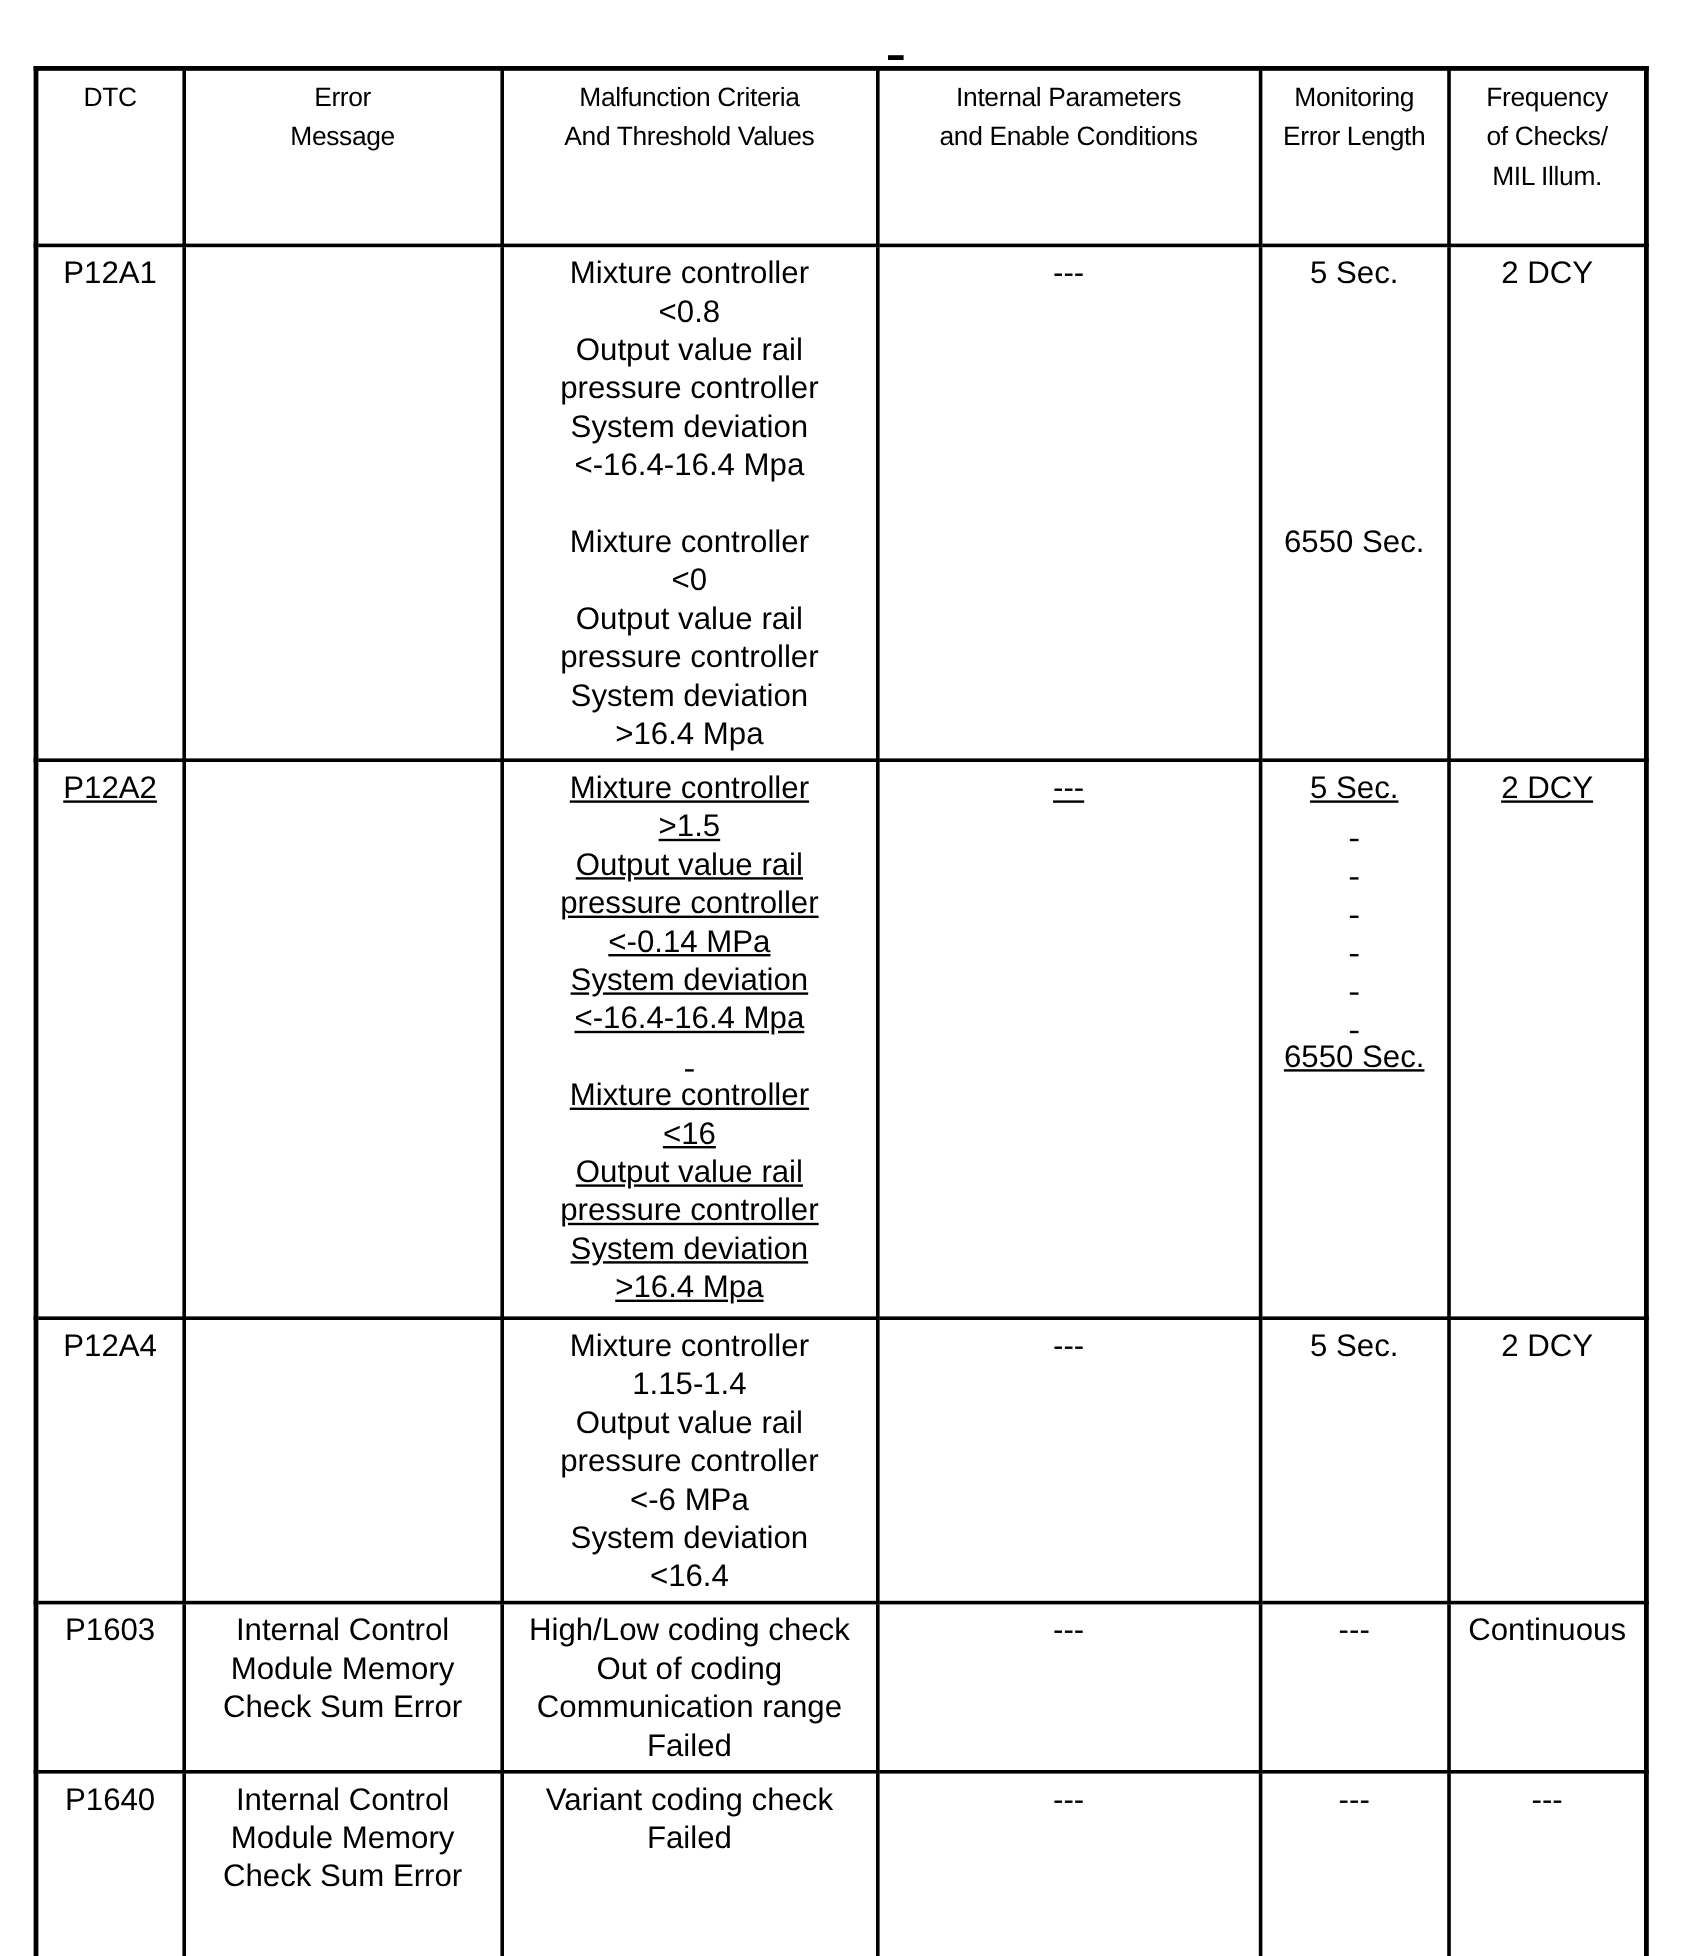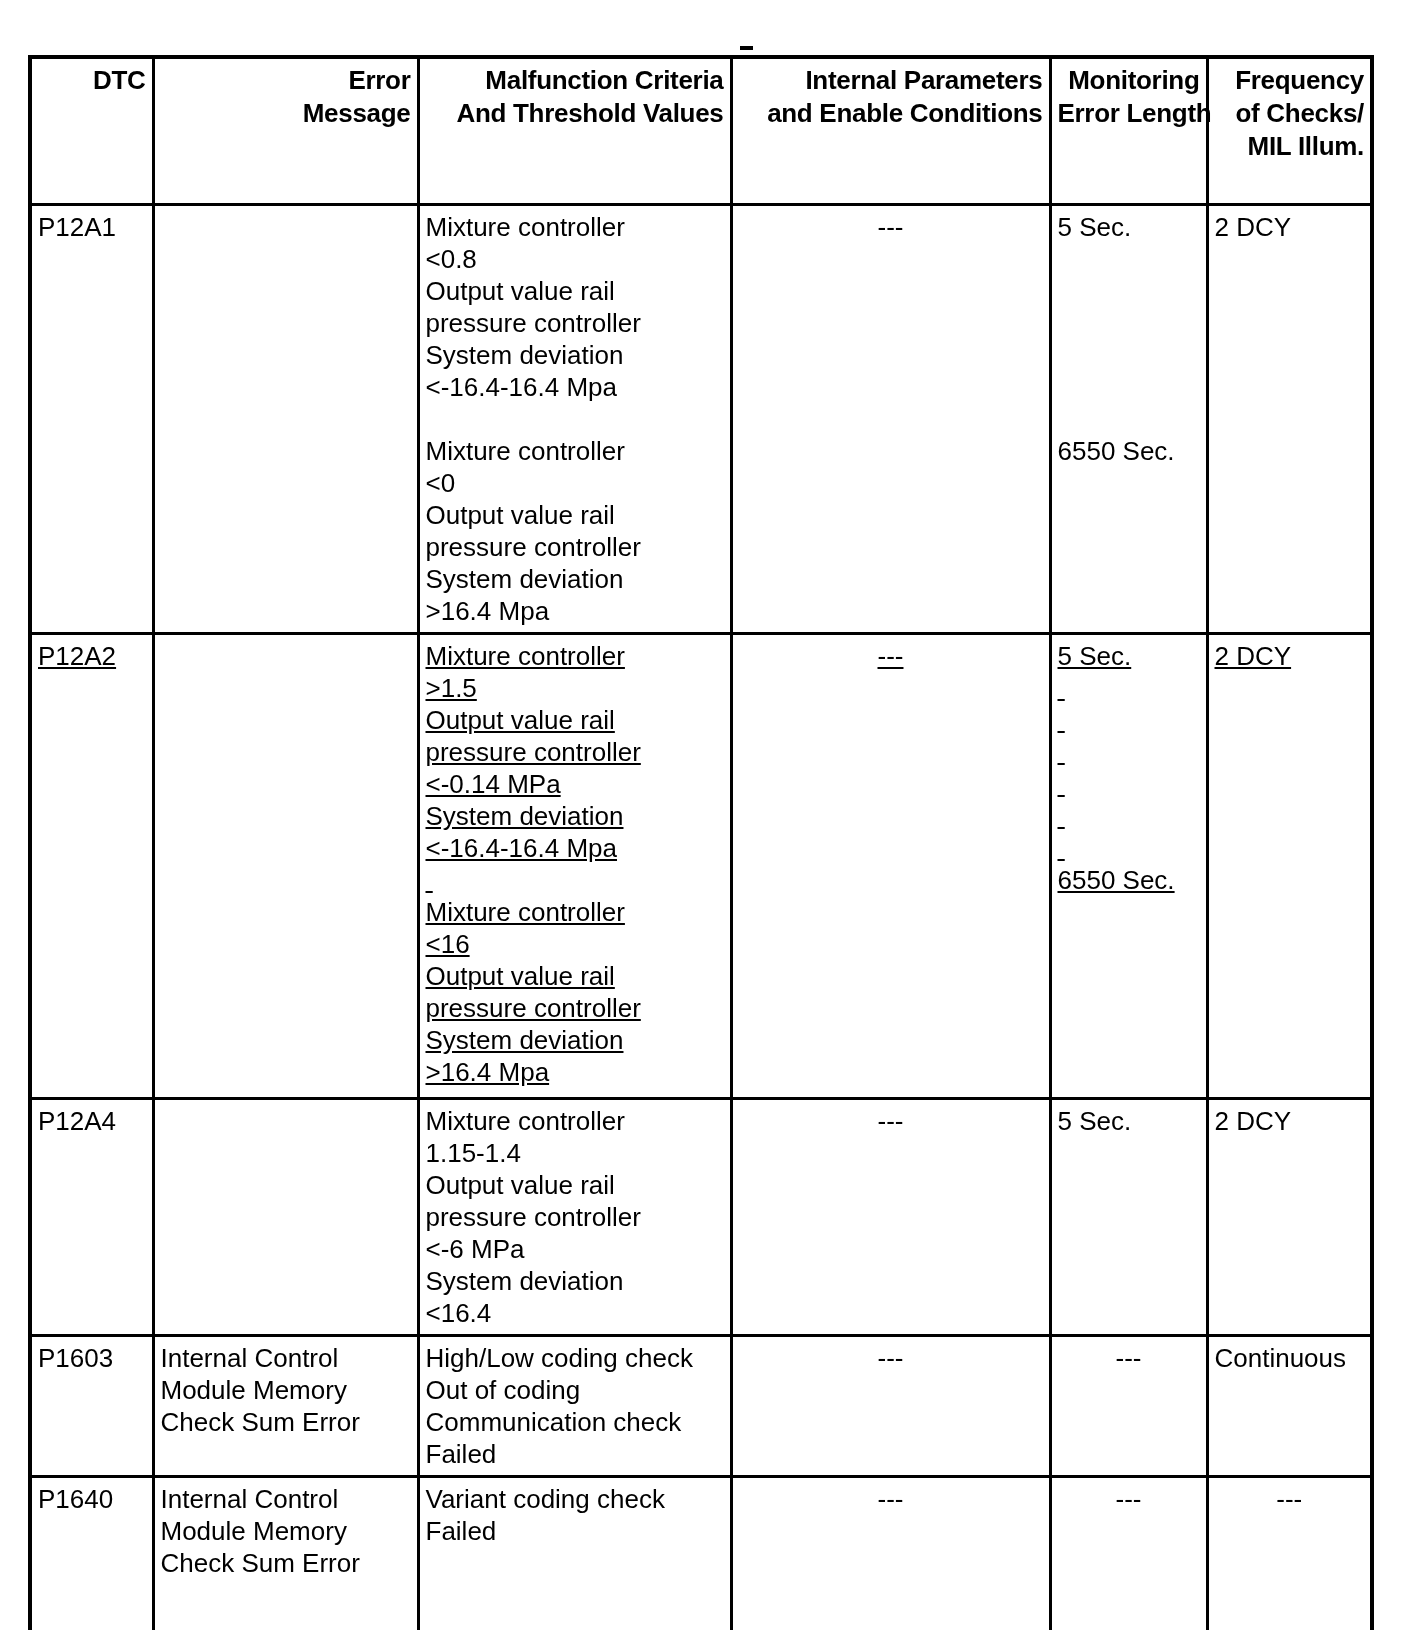--- a/index.html
+++ b/index.html
@@ -33,30 +33,31 @@
     table-layout: fixed;
     border: 4px solid #000000;
   }
   th, td {
     border: 3px solid #000000;
     vertical-align: top;
     padding: 5px 6px;
     overflow: visible;
   }
   th {
-    text-align: right;
-    font-weight: bold;
-    font-size: 26px;
+    text-align: center;
+    font-weight: normal;
+    font-size: 22px;
     line-height: 33px;
     white-space: pre;          
     letter-spacing: -0.3px;
   }
   td {
     font-size: 26px;
     line-height: 32px;
+    text-align: center;
   }
   td .ln {
     height: 32px;
     white-space: pre;
   }
   td.single {
     white-space: pre;
   }
   td.center {
     text-align: center;
@@ -185,21 +186,21 @@
       <tr class="r3">
         <td class="single">P1603</td>
         <td>
             <div class="ln">Internal Control</div>
             <div class="ln">Module Memory</div>
             <div class="ln">Check Sum Error</div>
           </td>
         <td>
             <div class="ln">High/Low coding check</div>
             <div class="ln">Out of coding</div>
-            <div class="ln">Communication check</div>
+            <div class="ln">Communication range</div>
             <div class="ln">Failed</div>
           </td>
         <td class="center single">---</td>
         <td class="center single">---</td>
         <td class="single">Continuous</td>
       </tr>
       <tr class="r4">
         <td class="single">P1640</td>
         <td>
             <div class="ln">Internal Control</div>

